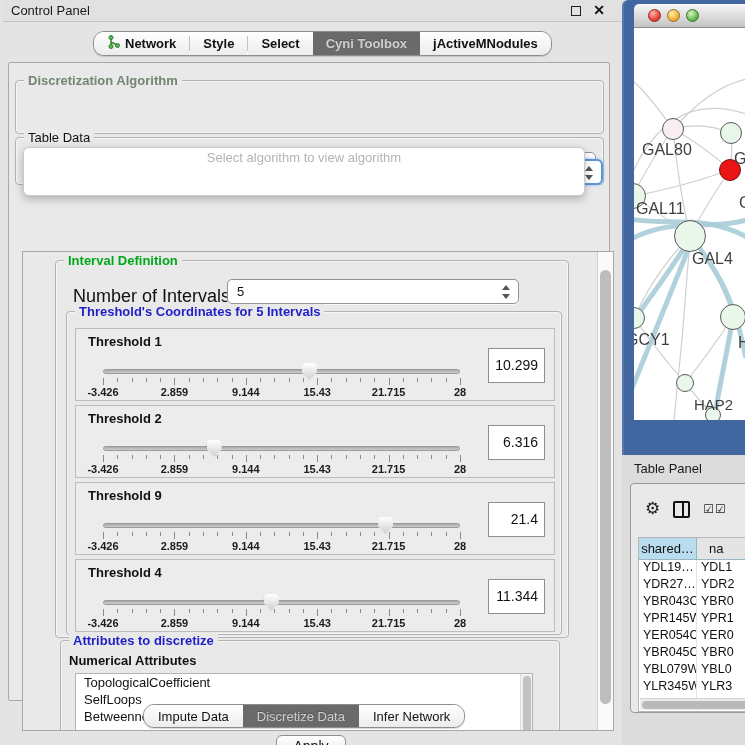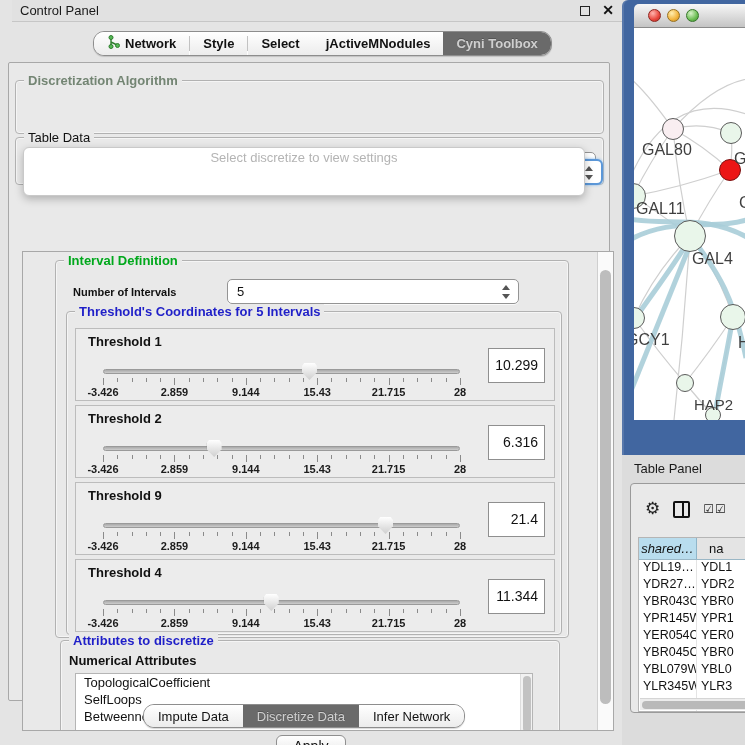--- a/index.html
+++ b/index.html
@@ -1,21 +1,21 @@
 <!DOCTYPE html>
 <html><head>
 <meta charset="utf-8">
 <style>
   *{box-sizing:border-box;margin:0;padding:0;}
   html,body{width:745px;height:745px;overflow:hidden;background:#dcdcdc;
     font-family:"Liberation Sans",sans-serif;-webkit-font-smoothing:antialiased;}
 
   
   .cp{position:absolute;left:0;top:0;width:622px;height:745px;background:#e4e4e4;}
-  .cp-titlebar{position:absolute;left:12px;top:0;width:100%;height:22px;background:#e1e1e1;
+  .cp-titlebar{position:absolute;left:3px;top:0;width:100%;height:22px;background:#e1e1e1;
     border-bottom:1px solid #c6c6c6;}
   .cp-title{position:absolute;left:8px;top:3px;font-size:13px;color:#1a1a1a;}
   .float-ic{position:absolute;right:44px;top:6px;width:10px;height:10px;border:1.5px solid #222;}
   .close-ic{position:absolute;right:20px;top:2px;font-size:14px;font-weight:bold;color:#111;}
 
   
   .tabbar{position:absolute;left:93px;top:31px;height:25px;display:flex;align-items:stretch;
     background:#fdfdfd;border:1px solid #8d8d8d;border-radius:11px;overflow:hidden;
     box-shadow:0 1px 1px rgba(0,0,0,.15);}
   .tab{display:flex;align-items:center;gap:5px;padding:0 13px;font-size:13px;font-weight:bold;
@@ -123,21 +123,21 @@
   .tp-toolbar{position:absolute;left:6px;top:14px;height:22px;display:flex;align-items:center;gap:13px;
     padding-left:8px;}
   .gear{font-size:17px;color:#222;line-height:18px;}
   .cols-ic{width:17px;height:17px;border:2px solid #111;border-radius:2px;position:relative;}
   .cols-ic:before{content:"";position:absolute;left:50%;top:0;bottom:0;width:2px;background:#111;}
   .chk{font-size:12px;color:#222;letter-spacing:1px;white-space:nowrap;}
   .tp-table{position:absolute;left:7px;top:53px;right:-2px;bottom:0;background:#fff;
     border:1px solid #b5b5b5;overflow:hidden;}
   .tp-hrow{display:flex;height:22px;border-bottom:1px solid #9ab7c6;}
   .tp-h1{width:58px;background:#b9ddee;border-right:1px solid #8fb6ca;font-size:13px;color:#111;
-    text-align:center;line-height:21px;font-style:italic;}
+    text-align:center;line-height:21px;}
   .tp-h2{flex:1;background:#e4e4e4;border-right:1px solid #c4c4c4;font-size:13px;color:#111;
     padding-left:12px;line-height:21px;}
   .tp-row{display:flex;height:17px;font-size:12.5px;color:#111;}
   .tp-c1{width:58px;padding-left:4px;border-right:1px solid #e4e4e4;overflow:hidden;white-space:nowrap;}
   .tp-c2{flex:1;padding-left:4px;overflow:hidden;white-space:nowrap;}
   .hsb{position:absolute;left:1px;right:1px;bottom:1px;height:12px;background:#ececec;border-top:1px solid #d5d5d5;}
   .hsb-thumb{position:absolute;left:2px;top:2px;height:8px;width:96%;background:#b9b9b9;border-radius:4px;}
 </style>
 </head>
 <body>
@@ -160,25 +160,25 @@
         <span>Network</span>
       </div>
       <div class="tabdiv"></div>
       <div class="tab">
         <span>Style</span>
       </div>
       <div class="tabdiv"></div>
       <div class="tab">
         <span>Select</span>
       </div>
+      <div class="tab sel">
+        <span>Cyni Toolbox</span>
+      </div>
       <div class="tab">
         <span>jActiveMNodules</span>
-      </div>
-      <div class="tab sel">
-        <span>Cyni Toolbox</span>
       </div>
     </div>
 
   <div class="cp-main">
 
     <div class="group" style="left:6px;top:17px;width:589px;height:54px;">
       <span class="gtitle dim">Discretization Algorithm</span>
     </div>
     <div class="focus-combo">
       <div class="spin"></div>
@@ -190,21 +190,21 @@
         <span>galFiltered.sif default node</span>
         <div class="spin"></div>
       </div>
     </div>
 
     <div class="scrollpane">
 
       <div class="group" style="left:32px;top:8px;width:514px;height:378px;background:#e9e9e9;">
         <span class="gtitle green">Interval Definition</span>
 
-        <div style="position:absolute;left:17px;top:25px;font-size:11px;font-weight:bold;color:#111;">Number of Intervals</div>
+        <div style="position:absolute;left:17px;top:25px;font-size:18px;font-weight:normal;color:#111;">Number of Intervals</div>
         <div class="combo" style="left:171px;top:18px;width:292px;">
           <span>5</span>
           <div class="spin"></div>
         </div>
 
         <div class="group" style="left:10px;top:50px;width:496px;height:324px;">
           <span class="gtitle blue">Threshold's Coordinates for 5 Intervals</span>
           <div id="thresholds">
               <div class="thpanel" style="top: 16px;">
                 <div class="th-label">Threshold 1</div>
@@ -400,21 +400,21 @@
           </div>
         </div>
       </div>
 
       <div class="vsb">
         <div class="vsb-thumb"></div>
       </div>
     </div>
 
     <div class="popup">
-      <div class="dd-ph">Select discretize to view settings</div>
+      <div class="dd-ph">Select algorithm to view algorithm</div>
     </div>
 
     <div class="apply">Apply</div>
   </div>
 
   <div class="bottombar" id="bottom-tabs">
       <div class="btab">Impute Data</div>
       <div class="btab sel">Discretize Data</div>
       <div class="btab">Infer Network</div>
     </div>

